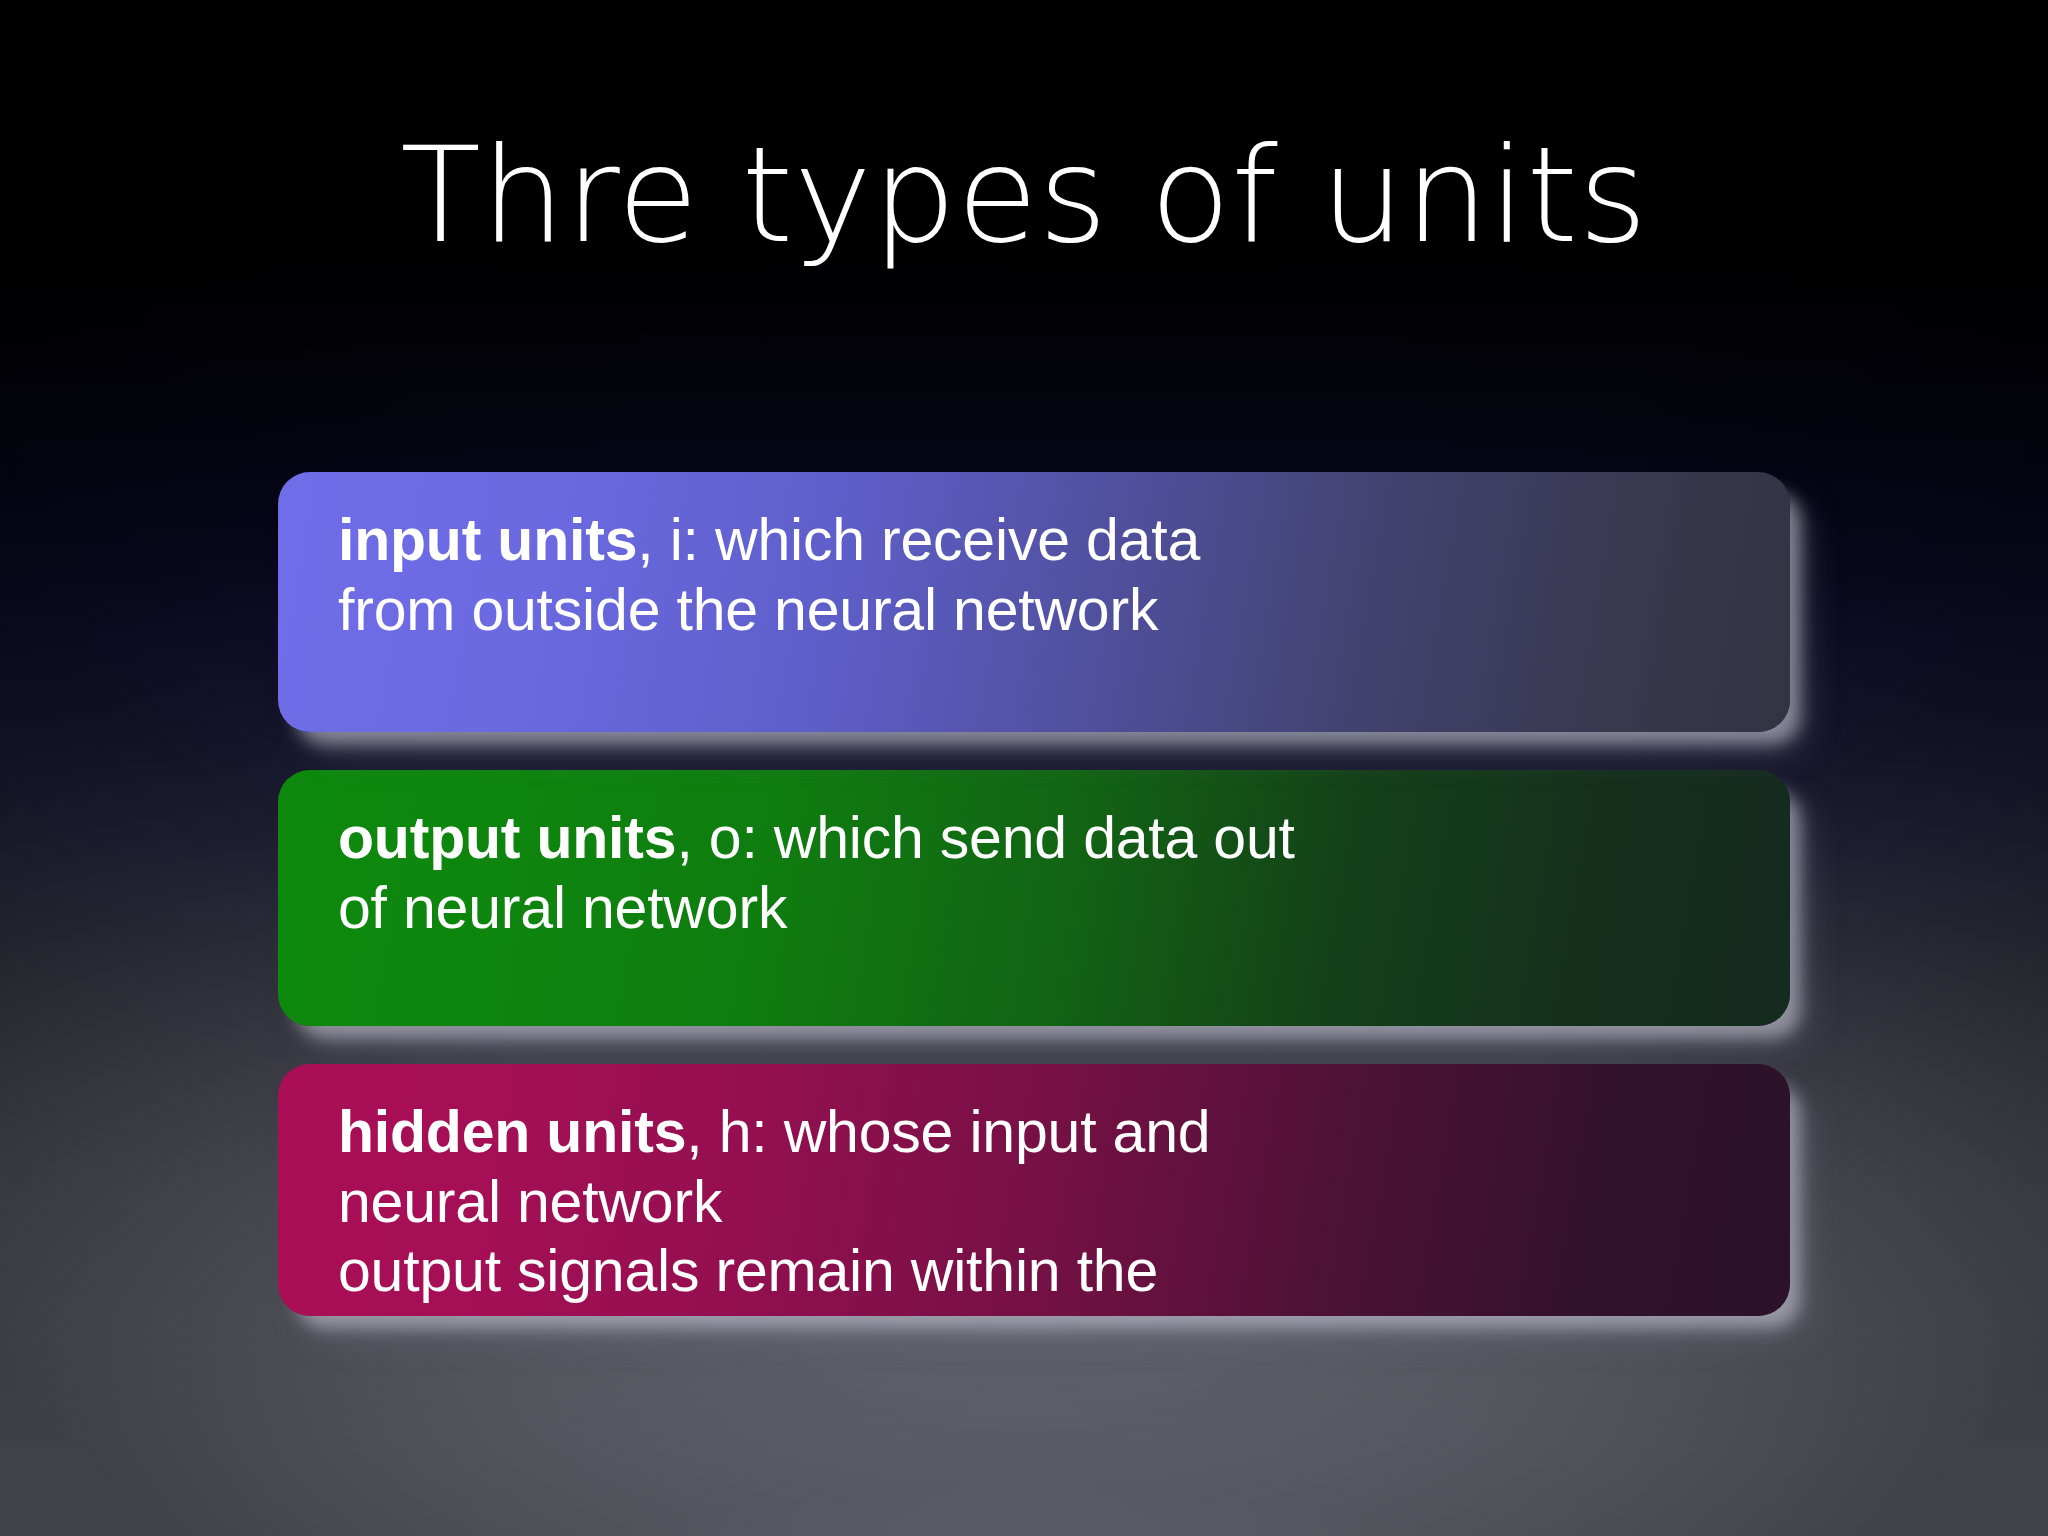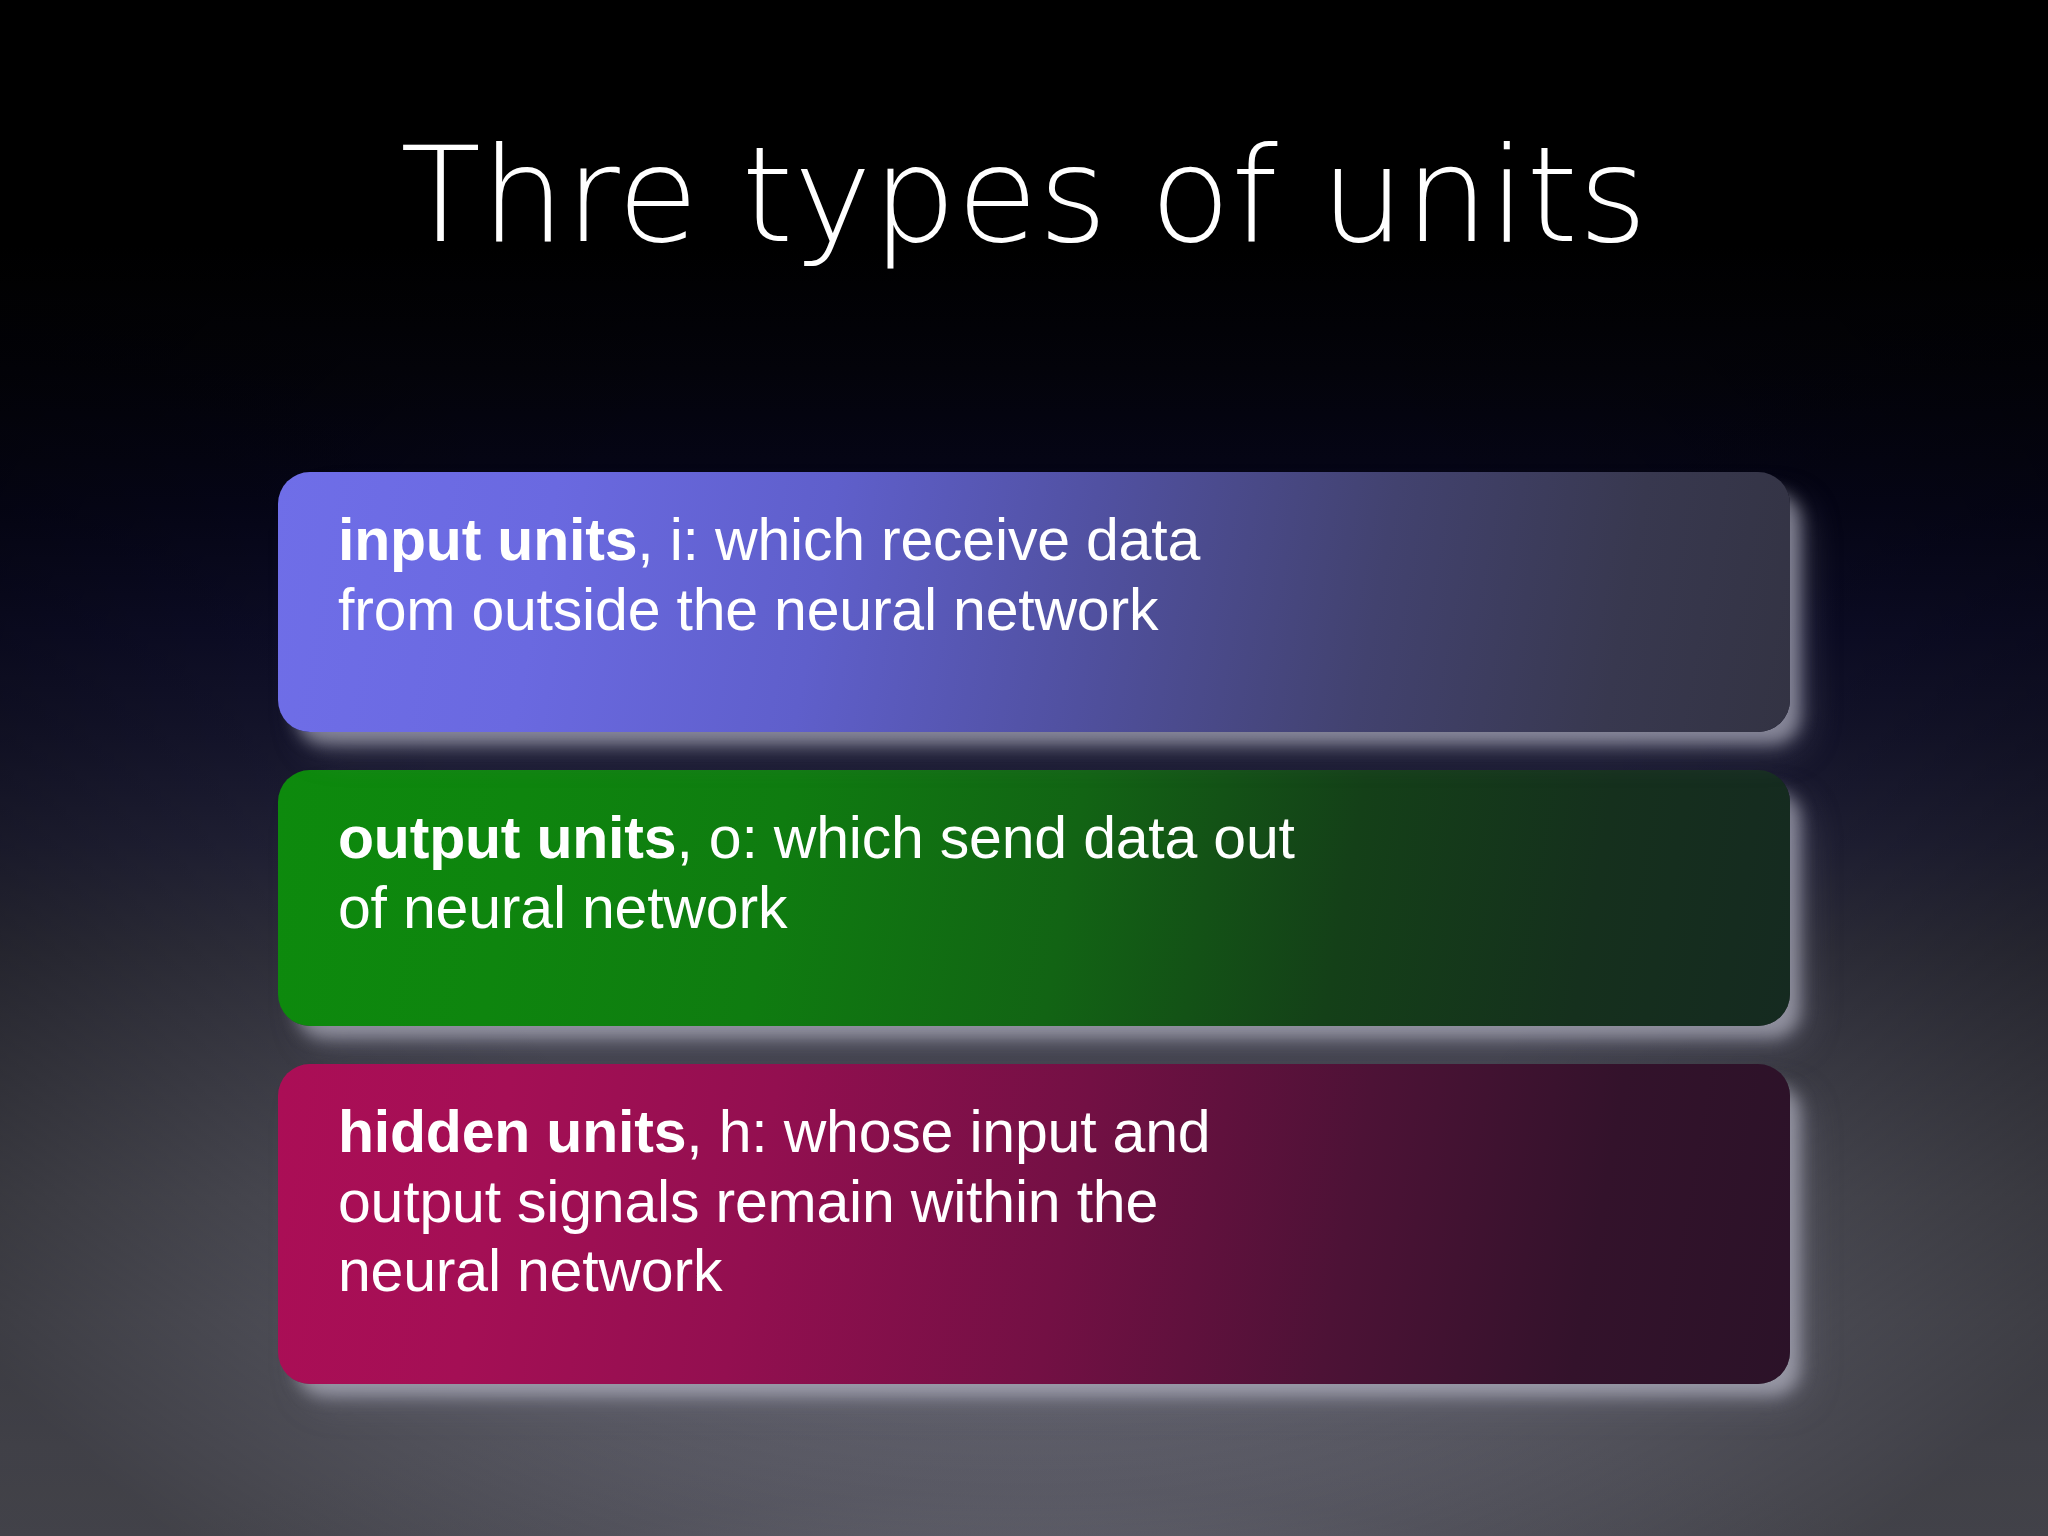--- a/index.html
+++ b/index.html
@@ -107,21 +107,21 @@
         #0d8a0d 0%,
         #0e850e 16%,
         #0f7c10 33%,
         #126414 52%,
         #144018 70%,
         #15301d 86%,
         #152a20 100%);
   }
   #box-hidden {
     top: 1064px;
-    height: 320px;
+    height: 252px;
     background: linear-gradient(100deg,
         #ab0e56 0%,
         #a40f55 15%,
         #930f50 32%,
         #731044 52%,
         #4d1236 70%,
         #33122b 86%,
         #2b1228 100%);
   }
   .box-line { white-space: nowrap; }
@@ -142,17 +142,17 @@
     <div class="box-line">of neural network</div>
   </div>
 
   <div class="box" id="box-input">
     <div class="box-line"><span class="lead">input units</span><span>, i: which receive data</span></div>
     <div class="box-line">from outside the neural network</div>
   </div>
 
   <div class="box" id="box-hidden">
     <div class="box-line"><span class="lead">hidden units</span><span>, h: whose input and</span></div>
+    <div class="box-line">neural network</div>
     <div class="box-line">output signals remain within the</div>
-    <div class="box-line">neural network</div>
   </div>
 
 </div>
 
 </body></html>

